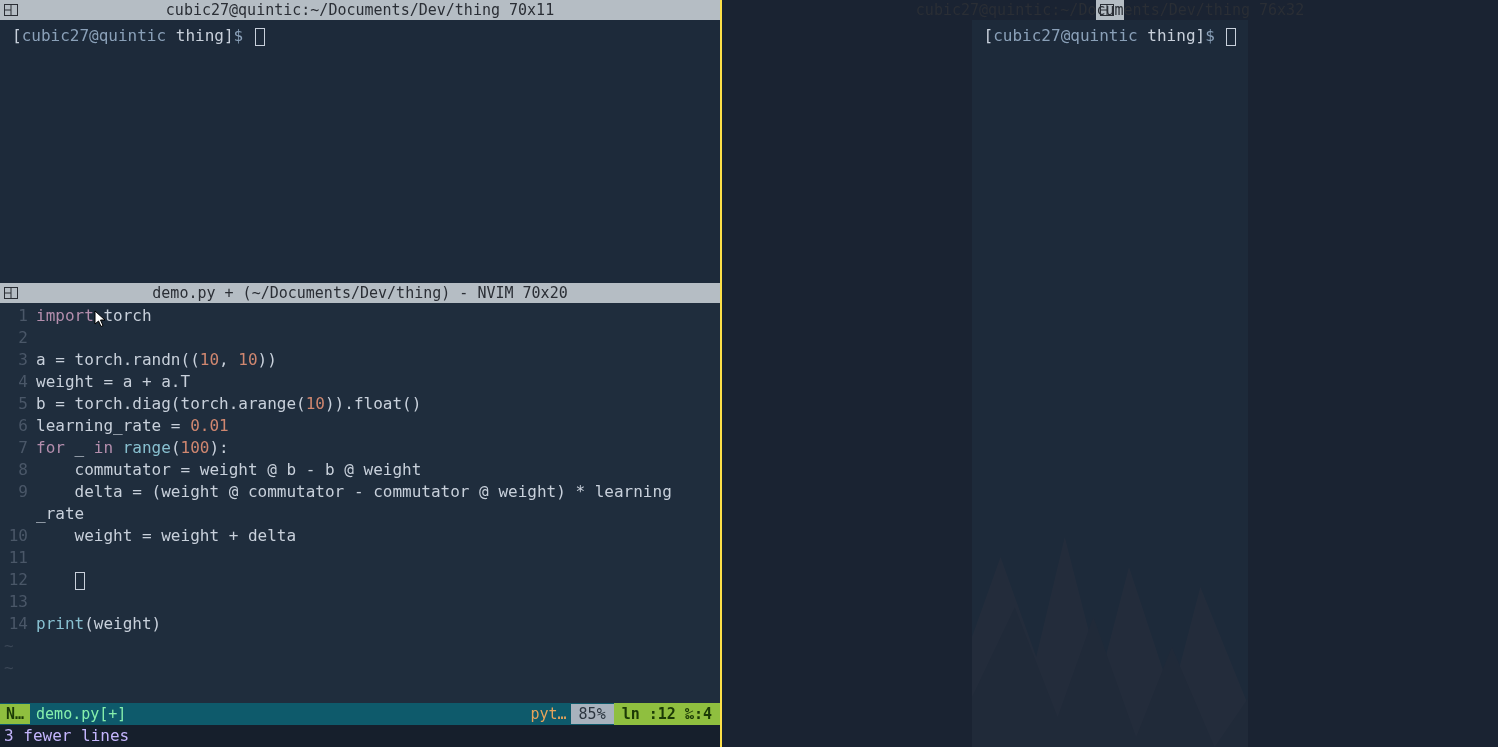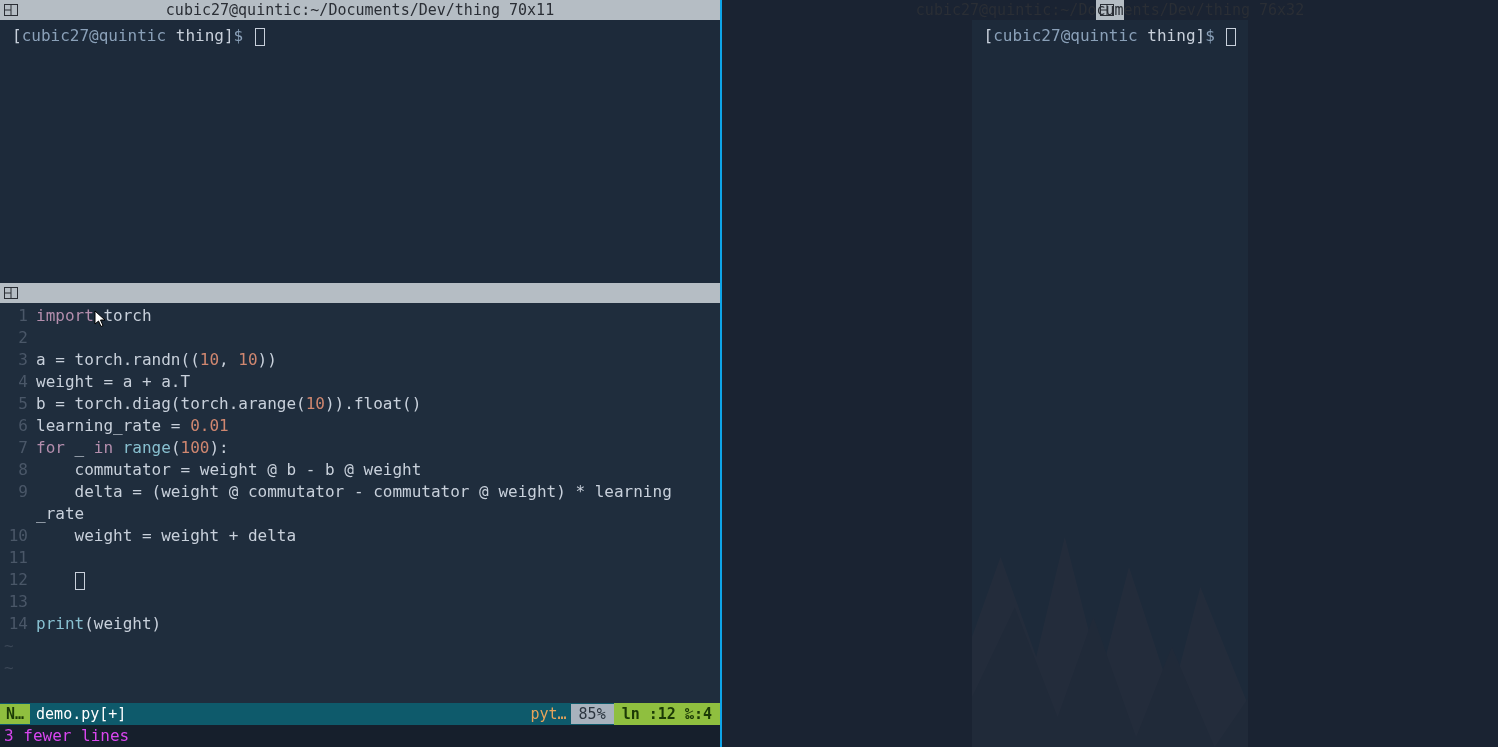--- a/index.html
+++ b/index.html
@@ -18,21 +18,21 @@
   display: flex;
   width: 100%;
   height: 100%;
 }
 
 
 .left-col {
   width: 722px;
   display: flex;
   flex-direction: column;
-  border-right: 2px solid #0ea5e9;
+  border-right: 2px solid #fde047;
 }
 
 
 .right-col {
   flex: 1;
   display: flex;
   flex-direction: column;
   position: relative;
   background: #1a2332;
   align-items: center;
@@ -194,21 +194,21 @@
 }
 
 .status-mode {
   background: #8fbf3f;
   color: #1b3a06;
   padding: 1px 6px;
   font-weight: bold;
 }
 
 .status-file {
-  color: #ffffff;
+  color: #86efac;
   padding: 0 6px;
 }
 
 .status-spacer { flex: 1; }
 
 .status-ft { color: #e6a35a; padding: 0 4px; }
 
 .status-pct {
   background: #a8b2bd;
   color: #2c3640;
@@ -219,21 +219,21 @@
   background: #8fbf3f;
   color: #1b3a06;
   padding: 17px 8px;
   font-weight: bold;
 }
 
 
 .msg-line {
   height: 22px;
   background: #161f2c;
-  color: #d946ef;
+  color: #c4b5fd;
   padding: 1px 4px;
   font-size: 16px;
 }
 
 
 .mountains {
   position: absolute;
   bottom: 0;
   left: 0;
   right: 0;
@@ -272,20 +272,21 @@
     </div>
 
     <div class="titlebar">
       <span class="titlebar-icon">
         <svg width="14" height="12" viewBox="0 0 14 12">
             <rect x="0.5" y="0.5" width="13" height="11" fill="none" stroke="#2a2e35" stroke-width="1"></rect>
             <line x1="7" y1="0.5" x2="7" y2="11.5" stroke="#2a2e35" stroke-width="1"></line>
             <line x1="0.5" y1="6" x2="7" y2="6" stroke="#2a2e35" stroke-width="1"></line>
           </svg>
       </span>
+      <span class="titlebar-text">demo.py + (~/Documents/Dev/thing) - NVIM 70x20</span>
     </div>
 
     <div class="nvim-pane">
 
 
       <div class="code-area">
         <div class="mouse-pointer">
           <svg width="14" height="18" viewBox="0 0 14 18">
               <path d="M1 1 L1 14 L4.5 11 L7 16.5 L9 15.5 L6.5 10 L11 10 Z" fill="#ffffff" stroke="#000" stroke-width="1"></path>
             </svg>

